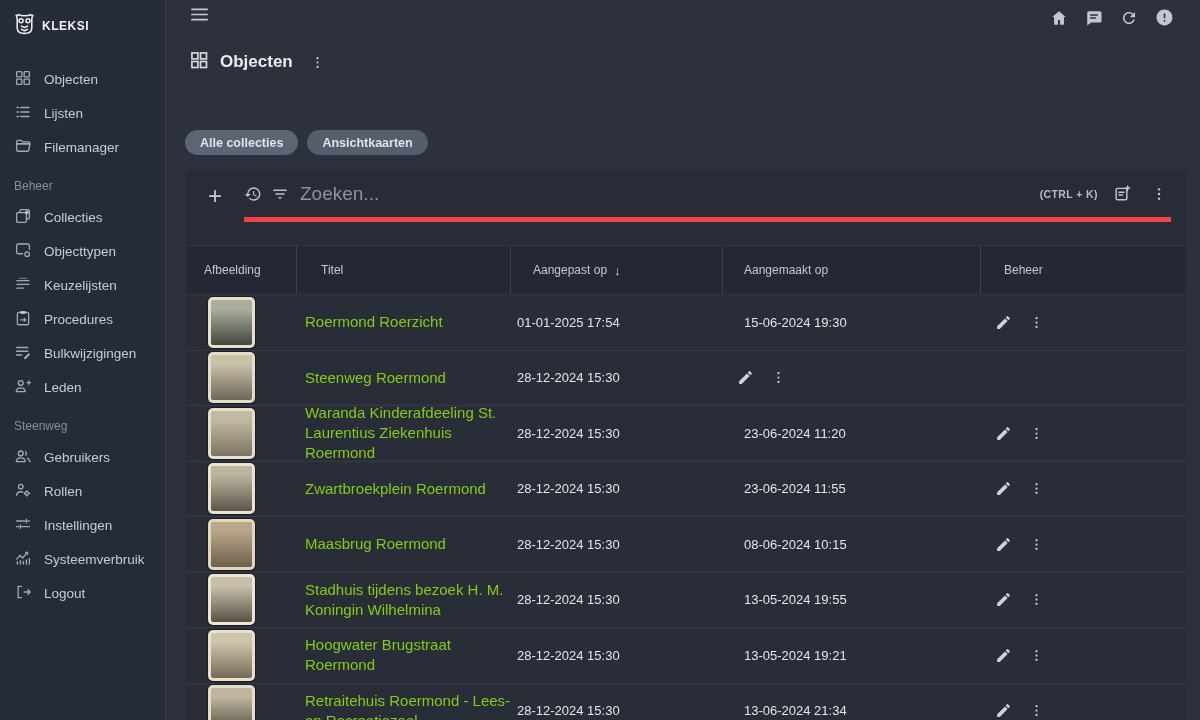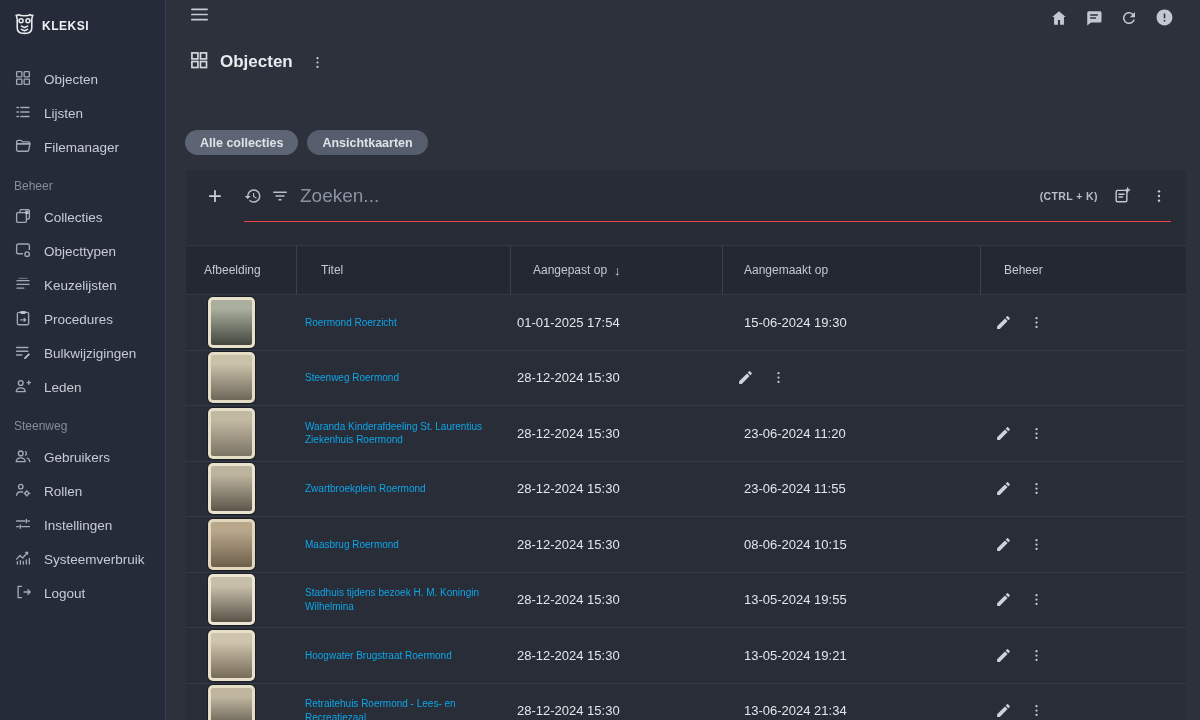--- a/index.html
+++ b/index.html
@@ -34,21 +34,21 @@
     font-size:12.5px; font-weight:700; color:#dfe2e8; background:#5d6474; cursor:pointer; }
   .chip.secondary { background:#565d6c; }
 
   
   .card { position:absolute; top:170px; left:19px; width:1000px; height:610px;
     background:#272c36; border-radius:4px 4px 0 0; }
   .toolbar { height:52px; display:flex; align-items:stretch; }
   .add-btn { width:58px; display:flex; align-items:center; justify-content:center;
     font-size:24px; font-weight:300; color:#c9ced6; cursor:pointer; }
   .search-wrap { flex:1; display:flex; align-items:center; gap:9px;
-    border-bottom:1px solid #ef4444; margin-right:15px; padding-right:4px; }
+    border-bottom:5px solid #ef4444; margin-right:15px; padding-right:4px; }
   .search-wrap .sico { display:flex; cursor:pointer; }
   .search-input { flex:1; background:transparent; border:none; outline:none;
     font-family:"Liberation Sans",sans-serif; font-size:19px; color:#e6e8ec; padding:4px 2px; }
   .search-input::placeholder { color:#8b92a0; opacity:1; }
   .shortcut { font-size:10.5px; font-weight:700; letter-spacing:.4px; color:#b7bcc6; white-space:nowrap; }
 
   .thead { display:flex; height:50px; margin-top:23px; background:#232832;
     border-top:1px solid #313743; border-bottom:1px solid #313743; align-items:stretch; }
   .th { display:flex; align-items:center; font-size:12px; color:#c3c8d1; }
   .th.sep { border-right:1px solid #3a4150; }
@@ -56,21 +56,21 @@
 
   .c-img { width:111px; padding-left:18px; }
   .c-title { width:214px; padding-left:24px; }
   .c-mod { width:212px; padding-left:22px; }
   .c-created { width:258px; padding-left:21px; }
   .c-actions { width:205px; padding-left:23px; }
 
   .trow { display:flex; height:55.5px; align-items:center; background:#282d37;
     border-bottom:1px solid #343a46; cursor:pointer; }
   .trow .c-img { padding-left:22px; }
-  .trow .c-title { padding-left:8px; font-size:10px; line-height:1.35; color:#0ea5e9; }
+  .trow .c-title { padding-left:8px; font-size:15px; line-height:1.35; color:#84cc16; }
   .trow .c-mod { padding-left:6px; font-size:13px; color:#e3e6ea; }
   .trow .c-created { padding-left:21px; font-size:13px; color:#e3e6ea; }
   .trow .c-actions { padding-left:14px; display:flex; align-items:center; gap:17px; }
 
   .thumb { width:47px; height:51px; border-radius:5px; padding:3px; background:#e8e1cd;
     box-shadow:0 0 0 1px rgba(0,0,0,.35); cursor:pointer; }
   .thumb .photo { width:100%; height:100%; border-radius:2px; }
 
   .icon-btn { display:flex; cursor:pointer; }
 </style>

